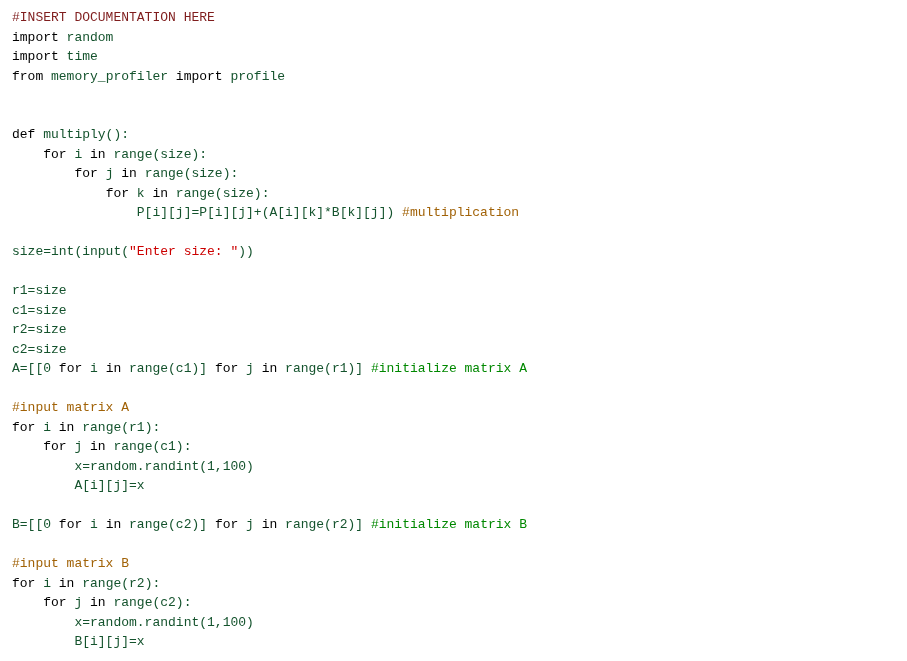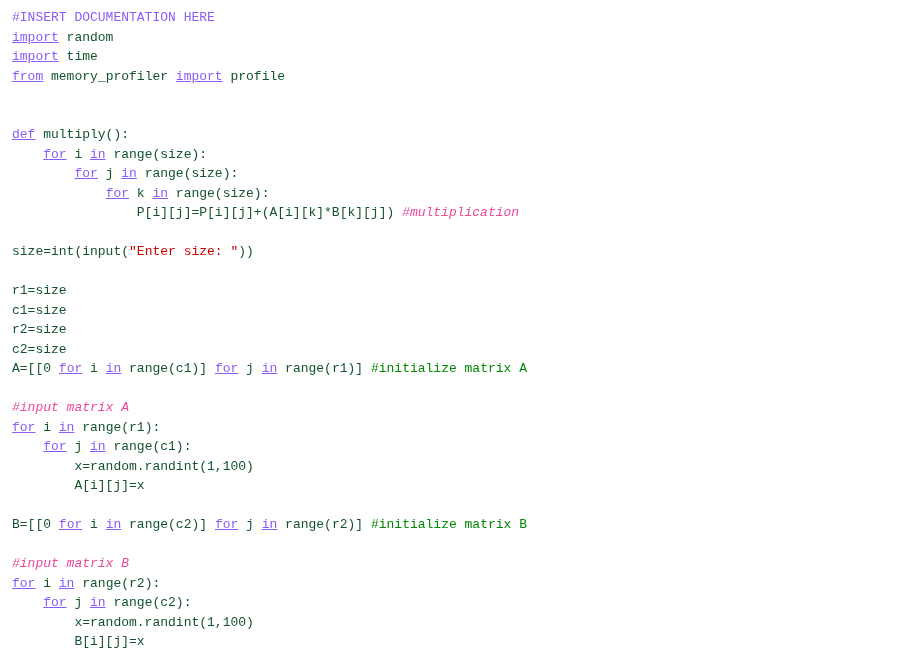--- a/index.html
+++ b/index.html
@@ -12,23 +12,23 @@
       font-family: 'Courier New', Courier, monospace;
       font-size: 13px;
       line-height: 1.5;
       color: #000000;
     }
     .code-container {
       padding: 8px 12px;
       white-space: pre;
       overflow-x: auto;
     }
-    .comment { color: #8b5cf6; }
-    .keyword { color: #8b5cf6; text-decoration: underline; }
+    .comment { color: #7f1d1d; }
+    .keyword { color: #000000; }
     .string { color: #cc0000; }
-    .inline-comment { color: #ec4899; font-style: italic; }
+    .inline-comment { color: #a16207; }
     .normal { color: #14532d; }
     .green-comment { color: #008800; margin-top: 40px; }
   </style>
 </head>
 <body>
 
 <div class="code-container" id="code-container"><div><span class="comment">#INSERT DOCUMENTATION HERE</span></div><div><span class="keyword">import</span><span class="normal"> random</span></div><div><span class="keyword">import</span><span class="normal"> time</span></div><div><span class="keyword">from</span><span class="normal"> memory_profiler </span><span class="keyword">import</span><span class="normal"> profile</span></div><div>&nbsp;</div><div>&nbsp;</div><div><span class="keyword">def</span><span class="normal"> multiply():</span></div><div><span class="normal">    </span><span class="keyword">for</span><span class="normal"> i </span><span class="keyword">in</span><span class="normal"> range(size):</span></div><div><span class="normal">        </span><span class="keyword">for</span><span class="normal"> j </span><span class="keyword">in</span><span class="normal"> range(size):</span></div><div><span class="normal">            </span><span class="keyword">for</span><span class="normal"> k </span><span class="keyword">in</span><span class="normal"> range(size):</span></div><div><span class="normal">                P[i][j]=P[i][j]+(A[i][k]*B[k][j]) </span><span class="inline-comment">#multiplication</span></div><div>&nbsp;</div><div><span class="normal">size=int(input(</span><span class="string">"Enter size: "</span><span class="normal">))</span></div><div>&nbsp;</div><div><span class="normal">r1=size</span></div><div><span class="normal">c1=size</span></div><div><span class="normal">r2=size</span></div><div><span class="normal">c2=size</span></div><div><span class="normal">A=[[</span><span class="normal">0</span><span class="normal"> </span><span class="keyword">for</span><span class="normal"> i </span><span class="keyword">in</span><span class="normal"> range(c1)] </span><span class="keyword">for</span><span class="normal"> j </span><span class="keyword">in</span><span class="normal"> range(r1)] </span><span class="green-comment">#initialize matrix A</span></div><div>&nbsp;</div><div><span class="inline-comment">#input matrix A</span></div><div><span class="keyword">for</span><span class="normal"> i </span><span class="keyword">in</span><span class="normal"> range(r1):</span></div><div><span class="normal">    </span><span class="keyword">for</span><span class="normal"> j </span><span class="keyword">in</span><span class="normal"> range(c1):</span></div><div><span class="normal">        x=random.randint(1,100)</span></div><div><span class="normal">        A[i][j]=x</span></div><div>&nbsp;</div><div><span class="normal">B=[[</span><span class="normal">0</span><span class="normal"> </span><span class="keyword">for</span><span class="normal"> i </span><span class="keyword">in</span><span class="normal"> range(c2)] </span><span class="keyword">for</span><span class="normal"> j </span><span class="keyword">in</span><span class="normal"> range(r2)] </span><span class="green-comment">#initialize matrix B</span></div><div>&nbsp;</div><div><span class="inline-comment">#input matrix B</span></div><div><span class="keyword">for</span><span class="normal"> i </span><span class="keyword">in</span><span class="normal"> range(r2):</span></div><div><span class="normal">    </span><span class="keyword">for</span><span class="normal"> j </span><span class="keyword">in</span><span class="normal"> range(c2):</span></div><div><span class="normal">        x=random.randint(1,100)</span></div><div><span class="normal">        B[i][j]=x</span></div><div>&nbsp;</div></div>
 
 </body></html>

